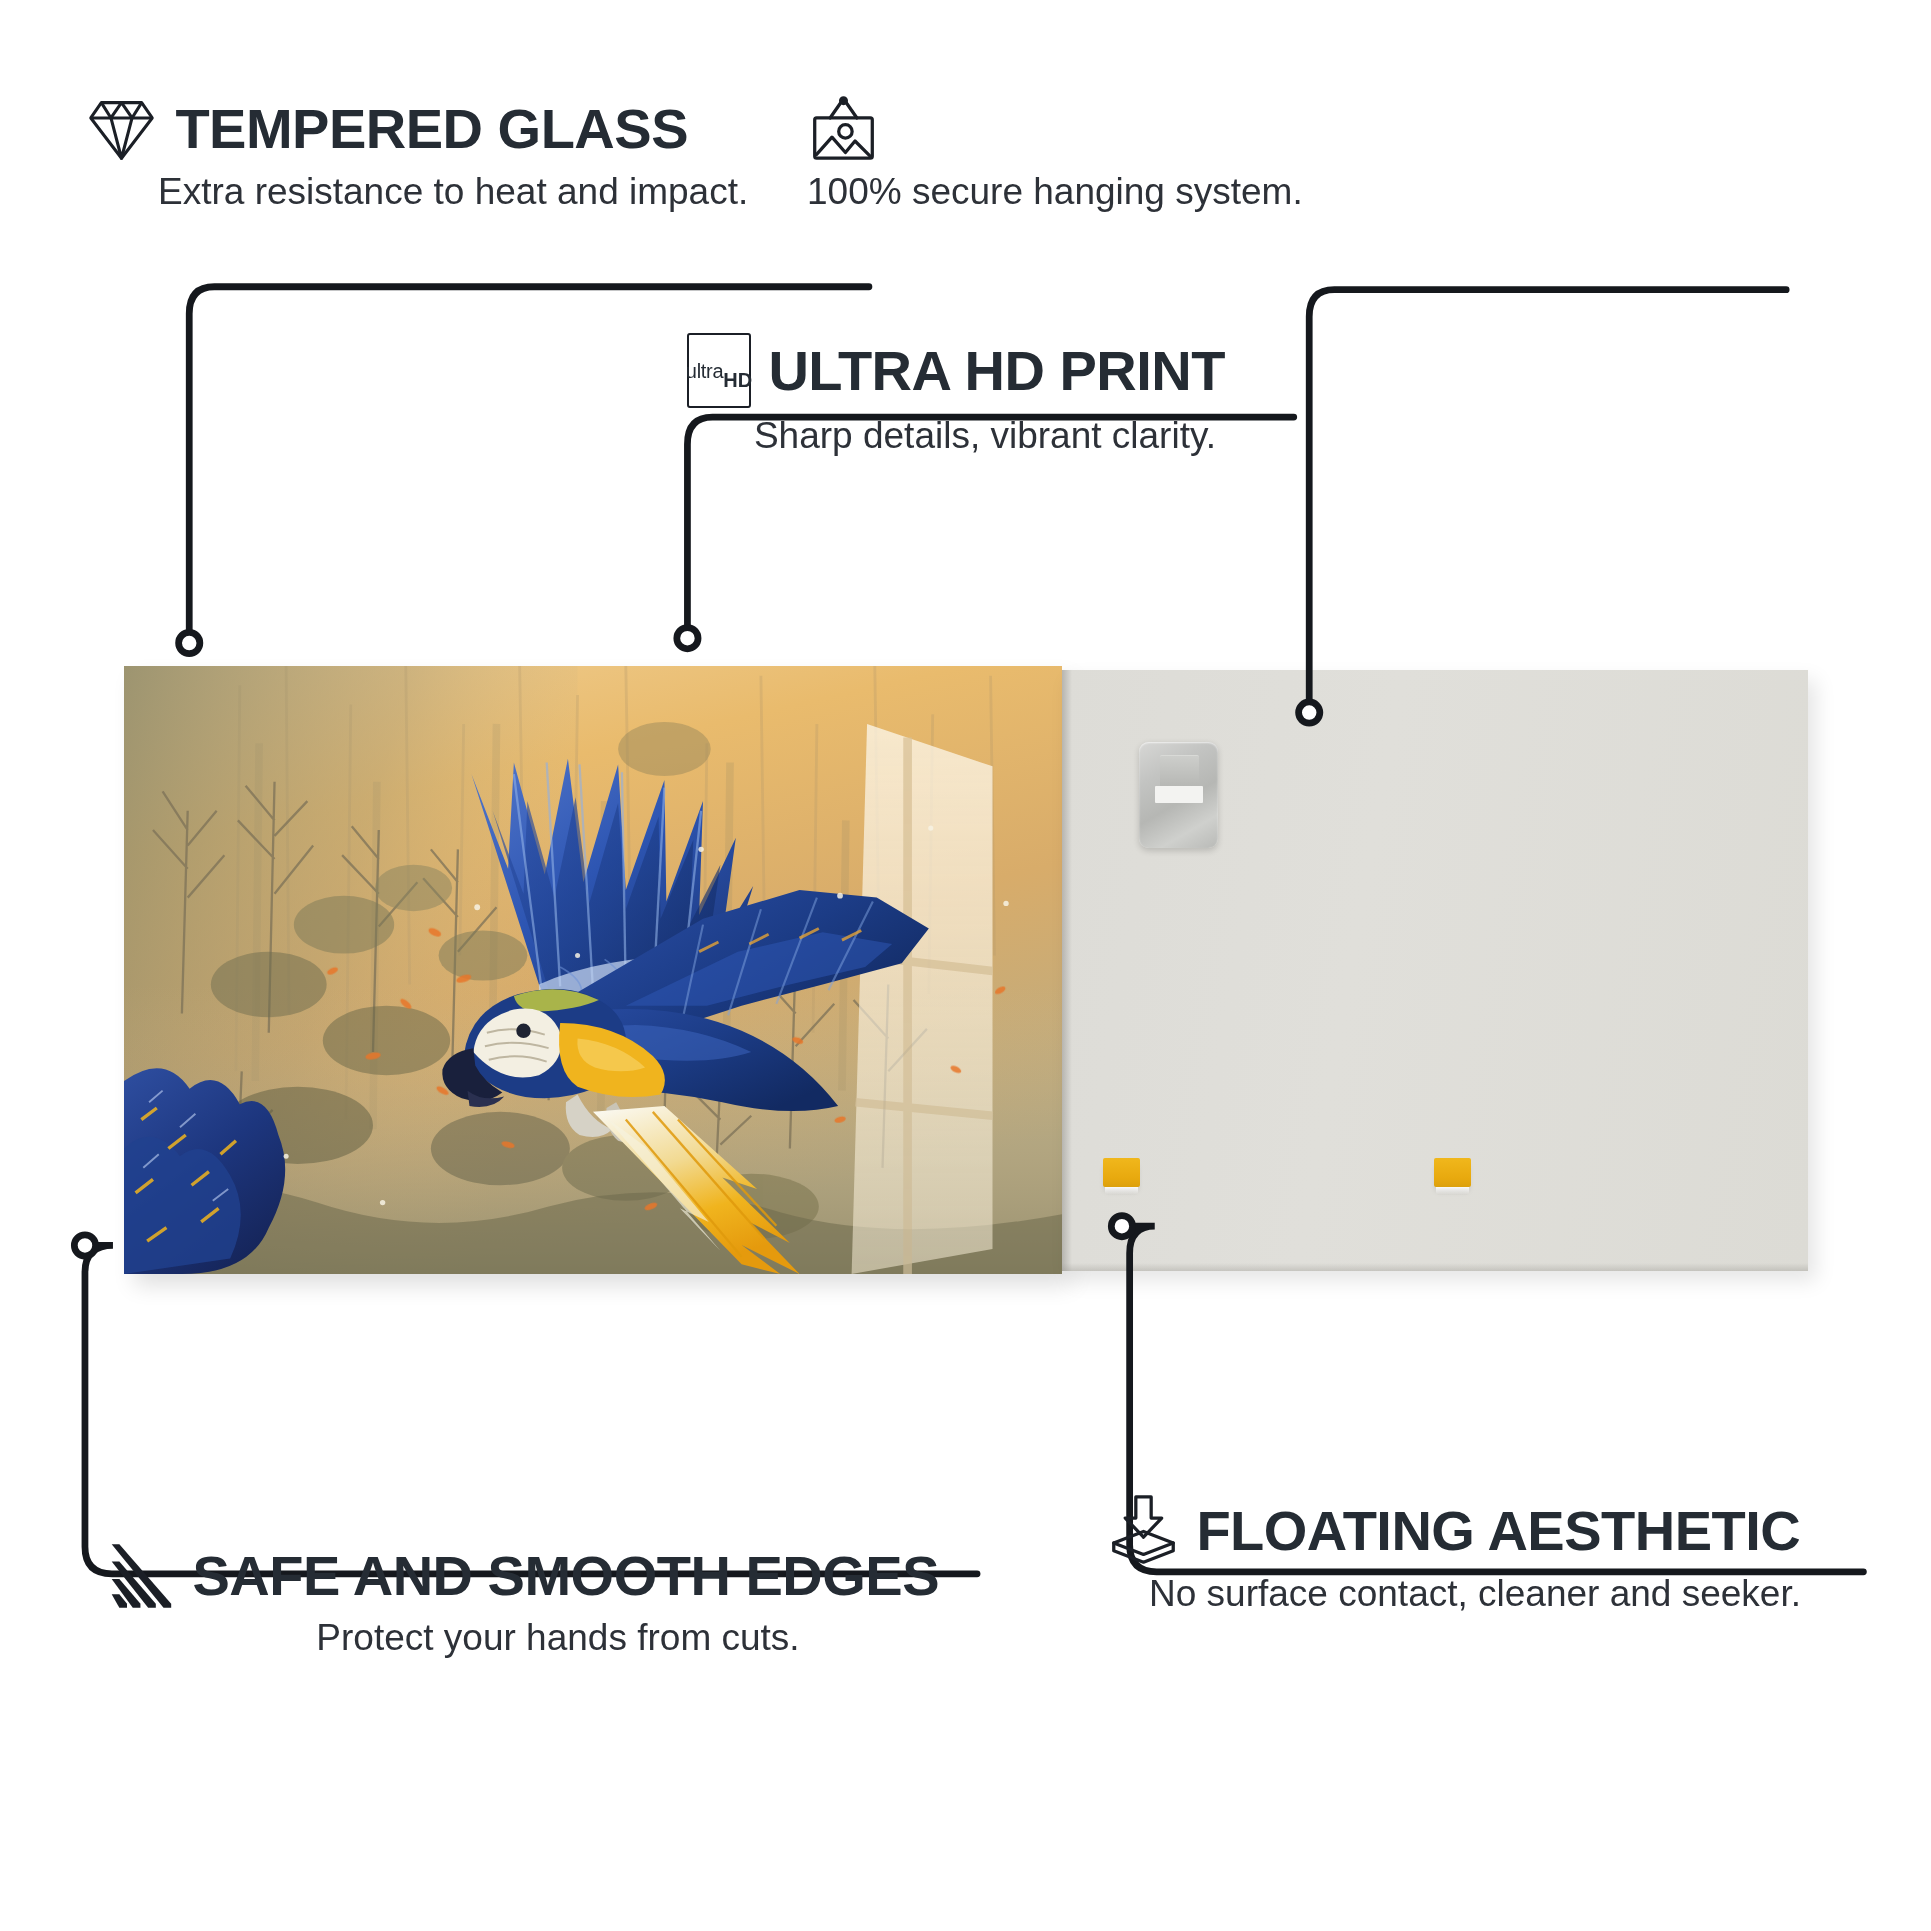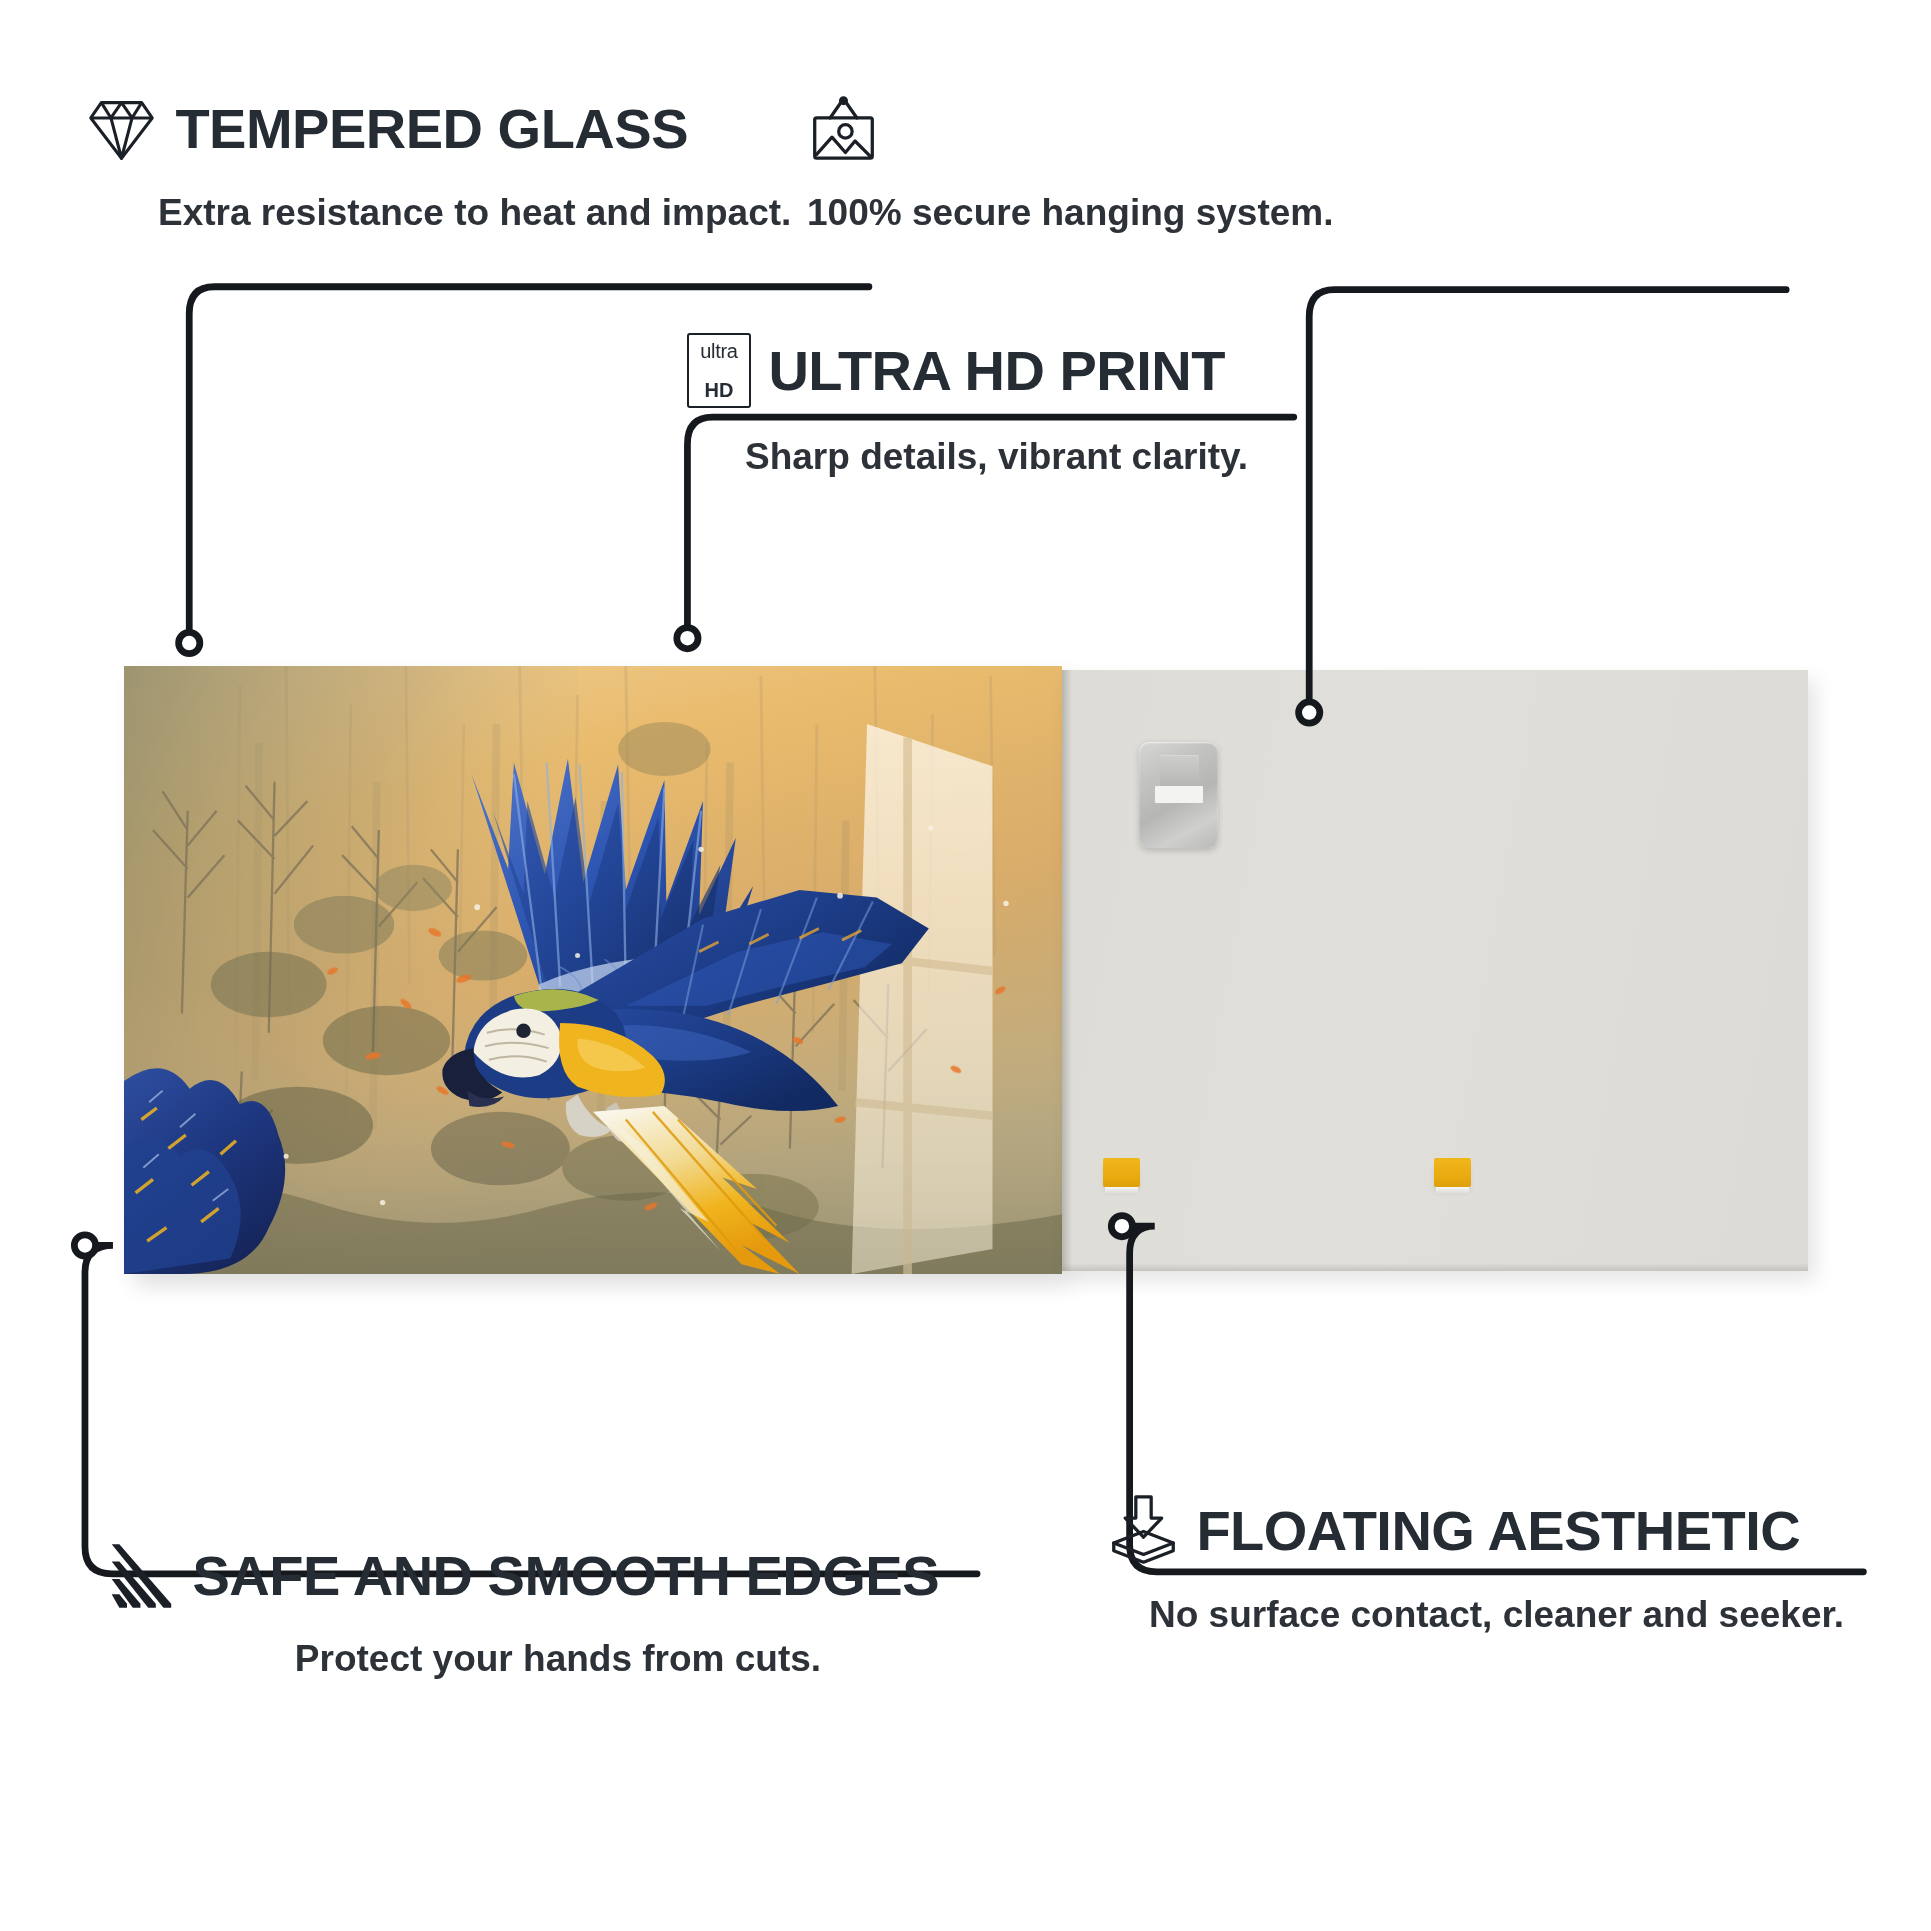--- a/index.html
+++ b/index.html
@@ -47,24 +47,24 @@
   }
   .feature-title {
     font-size: 56px;
     font-weight: 700;
     letter-spacing: -0.5px;
     color: #252c34;
     line-height: 1;
   }
   .feature-sub {
     font-size: 37px;
-    font-weight: 700;
+    font-weight: 400;
     color: #2d3138;
     line-height: 1.15;
-    margin-top: 28px;
+    margin-top: 7px;
     white-space: nowrap;
   }
   .icon-box {
     flex: 0 0 auto;
     display: flex;
     align-items: center;
     justify-content: center;
   }
 
   
@@ -465,21 +465,21 @@
           <path d="M10 64 L26 46 L40 62 L50 50 L66 66"></path>
         </svg>
       </span>
     </div>
     <div class="feature-sub static-text">100% secure hanging system.</div>
   </div>
 
   <div class="feature" id="f-ultrahd">
     <div class="feature-head">
       <span class="icon-box">
-        <span style="display:inline-flex;flex-direction:column;align-items:center;justify-content:center;
+        <span style="display:inline-flex;flex-direction:row;align-items:center;justify-content:center;
                      border:2.9px solid #1b1f26;border-radius:2.9px;width:60px;height:71px;line-height:1;">
           <span style="font-size:20px;font-weight:400;letter-spacing:-0.3px;">ultra</span>
           <span style="font-size:20px;font-weight:700;margin-top:19px;">HD</span>
         </span>
       </span>
       <span class="feature-title static-text">ULTRA HD PRINT</span>
     </div>
     <div class="feature-sub static-text">Sharp details, vibrant clarity.</div>
   </div>
 

